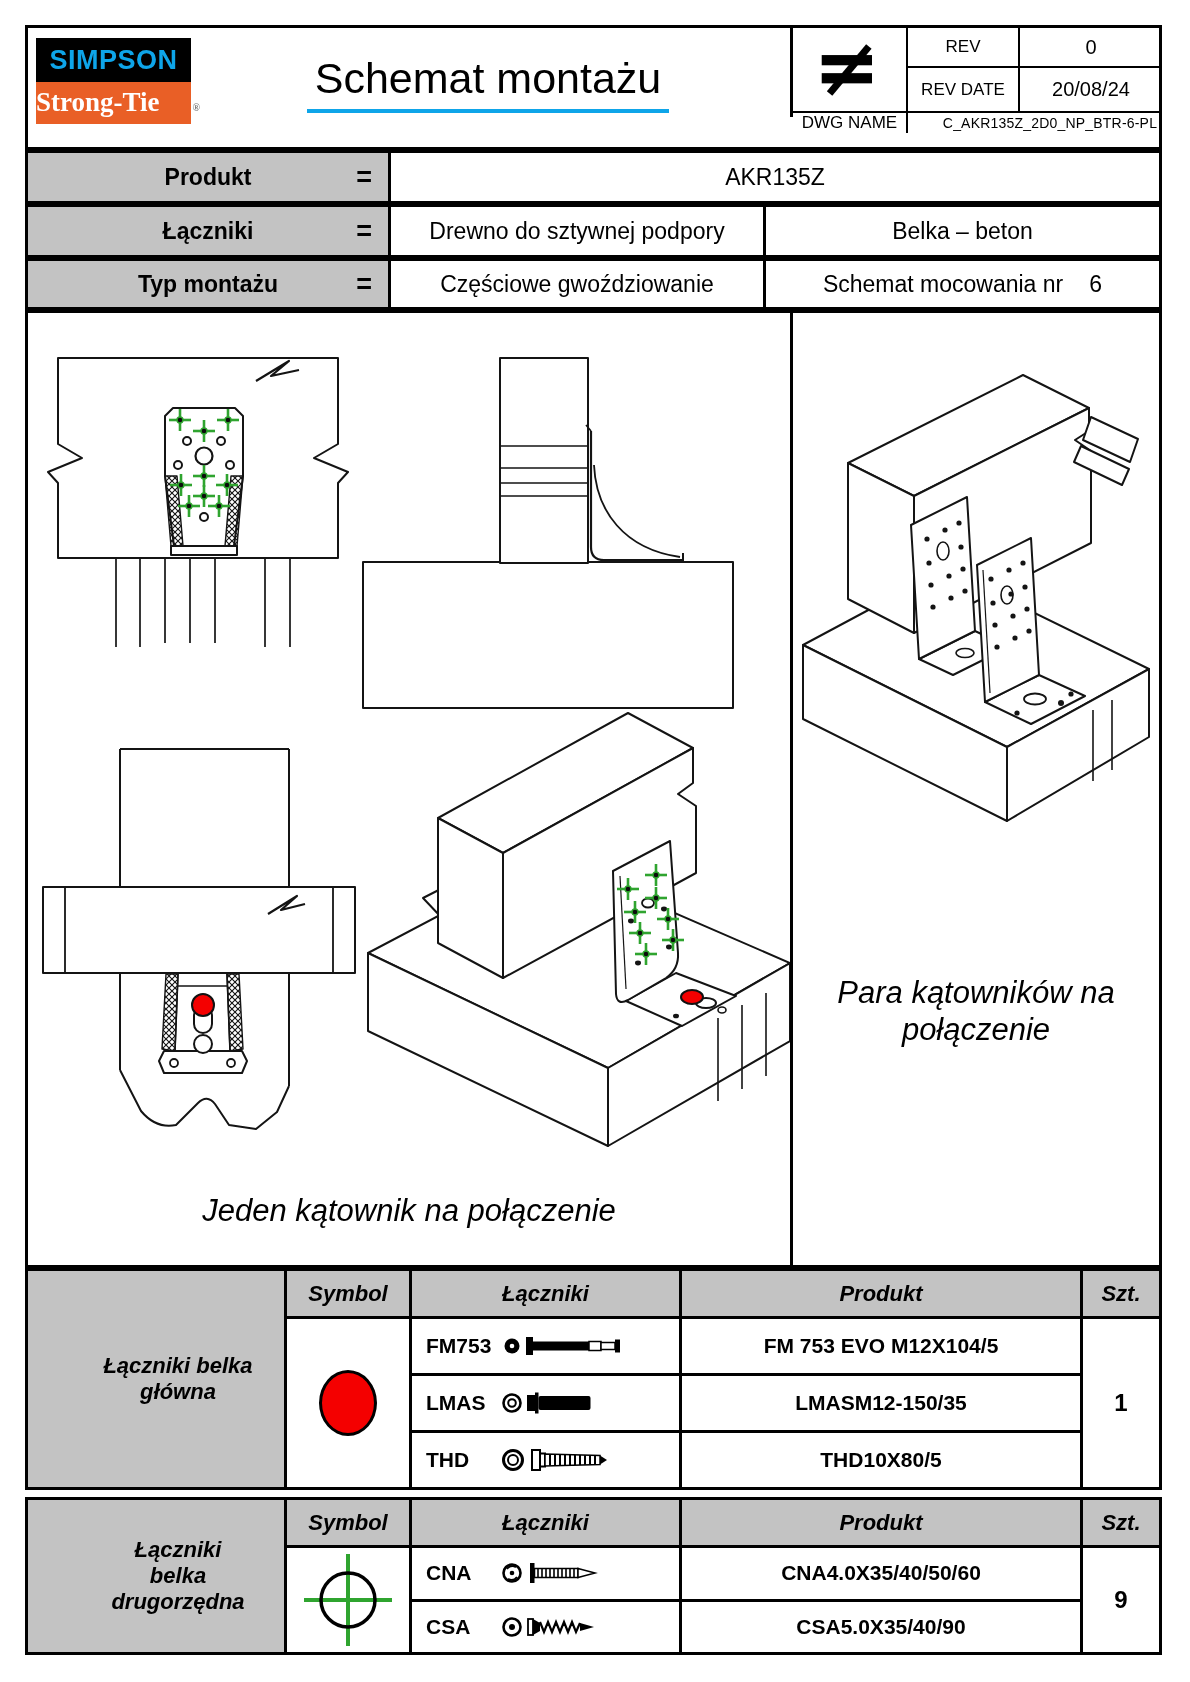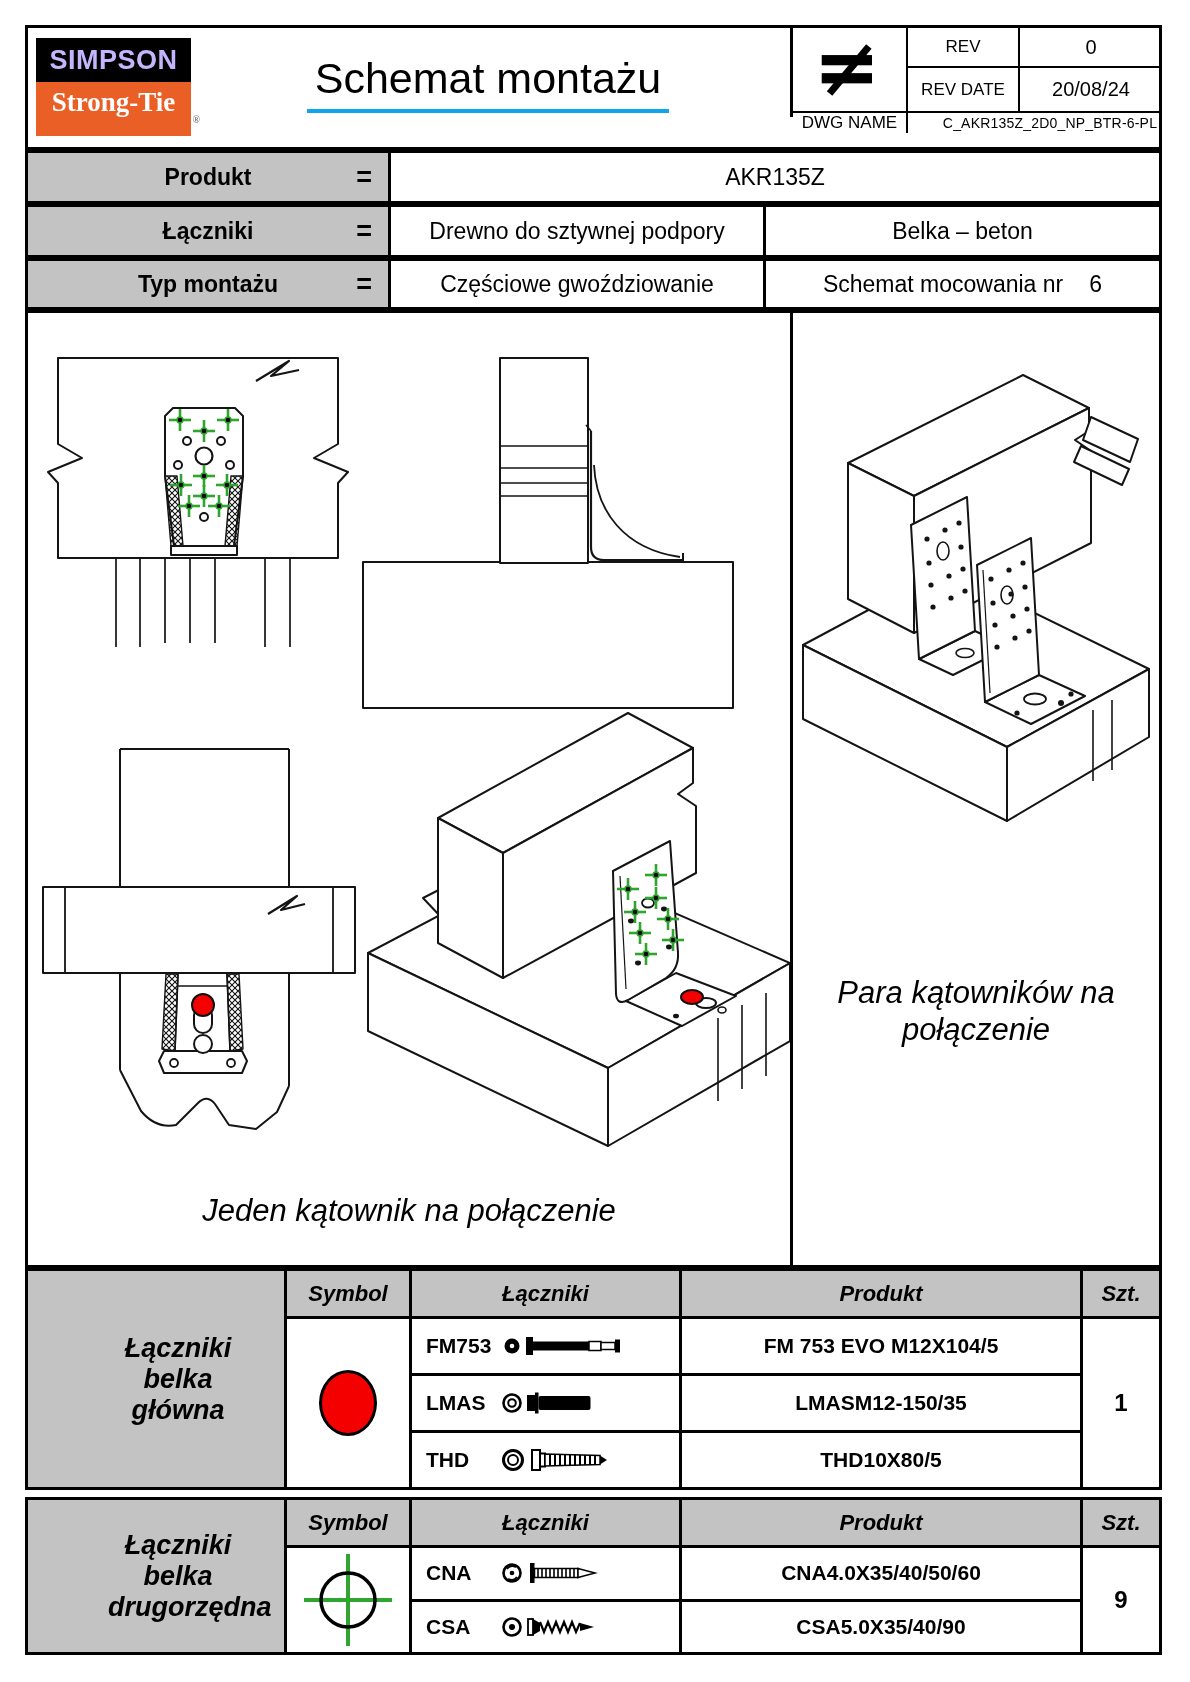--- a/index.html
+++ b/index.html
@@ -2,23 +2,23 @@
 <html><head>
 <meta charset="utf-8">
 <style>
   html,body{margin:0;padding:0;background:#fff;}
   .page{position:relative;width:1190px;height:1682px;background:#fff;
         font-family:"Liberation Sans",sans-serif;color:#000;overflow:hidden;}
   .abs{position:absolute;}
   .box{position:absolute;border:3px solid #000;box-sizing:border-box;background:#fff;}
   
   .logo{left:8px;top:10px;width:155px;}
-  .logo-top{background:#000;color:#c4b5fd;height:44px;line-height:44px;text-align:center;
+  .logo-top{background:#000;color:#0ea5e9;height:44px;line-height:44px;text-align:center;
             font-weight:bold;font-size:27px;letter-spacing:.5px;}
-  .logo-bot{position:relative;background:#e95f26;color:#fff;height:54px;line-height:40px;text-align:center;
+  .logo-bot{position:relative;background:#e95f26;color:#fff;height:42px;line-height:40px;
             font-weight:bold;font-size:27px;font-family:"Liberation Serif",serif;}
   .logo-reg{position:absolute;right:-9px;bottom:-4px;font-size:10px;color:#777;}
   .title-wrap{left:160px;top:26px;width:600px;text-align:center;}
   .title-wrap span{display:inline-block;font-size:43px;border-bottom:4px solid #0ea5e9;padding:0 8px 6px;}
   .rev-block{left:762px;top:0;width:369px;height:89px;border-left:3px solid #000;
              display:grid;grid-template-columns:115px 112px 1fr;grid-template-rows:40px 45px 1fr;}
   .rv{display:flex;align-items:center;justify-content:center;box-sizing:border-box;font-size:17px;}
   .bb{border-bottom:2px solid #000;} .br{border-right:2px solid #000;}
   .rv-val{font-size:20px;}
   .rv-dwg{font-size:14px;letter-spacing:.2px;}
@@ -40,21 +40,21 @@
   .cap-right{left:765px;top:662px;width:366px;}
   .cap-right span{display:inline-block;width:300px;}
   
   .tbl{position:absolute;border:3px solid #000;box-sizing:border-box;background:#000;
        display:grid;grid-template-columns:256px 122px 267px 398px 1fr;grid-gap:3px;}
   .t1{grid-template-rows:45px 1fr 1fr 1fr;}
   .t2{grid-template-rows:45px 1fr 1fr;}
   .cell{background:#fff;display:flex;align-items:center;justify-content:center;box-sizing:border-box;}
   .gray{background:#c3c3c3;font-style:italic;}
   .hdr{font-weight:bold;font-size:22px;}
-  .grp{font-weight:bold;font-size:27px;text-align:center;padding-left:44px;}
+  .grp{font-weight:bold;font-size:22px;text-align:center;padding-left:44px;}
   .grp span{display:inline-block;}
   .prod{font-weight:bold;font-size:21px;}
   .qty{font-weight:bold;font-size:24px;}
   .fast{justify-content:flex-start;padding-left:14px;gap:8px;}
   .fast .fl{font-weight:bold;font-size:21px;width:66px;flex:none;}
   .sym-red{width:52px;height:60px;background:#f40000;border:3px solid #000;border-radius:50%;}
 </style>
 </head>
 <body>
 

